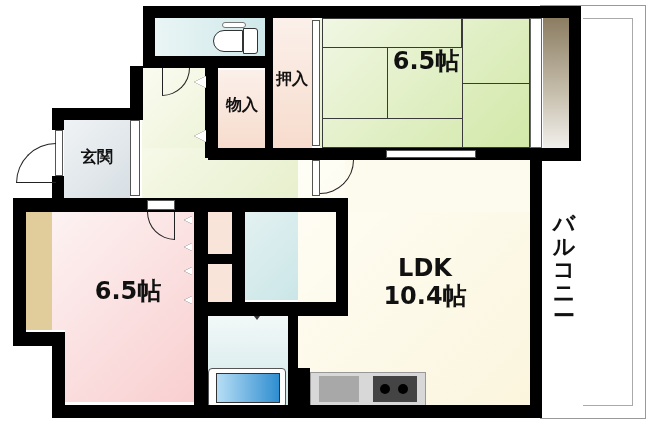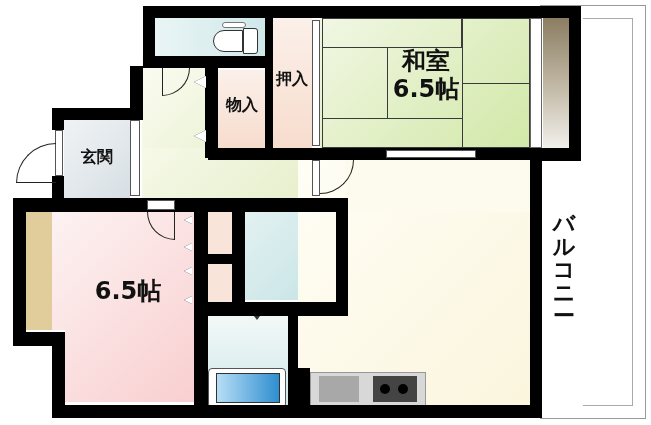--- a/index.html
+++ b/index.html
@@ -24,21 +24,20 @@
 </div>
 
 <div class="abs" style="left:320px; top:18px; width:210px; height:130px; background:linear-gradient(135deg,#f1f7e4,#d2e8a8);"></div>
 <div class="tatami" style="left:322px; top:18px; width:140px; height:30px;"></div>
 <div class="tatami" style="left:322px; top:47px; width:66px; height:72px;"></div>
 <div class="tatami" style="left:387px; top:47px; width:76px; height:72px;"></div>
 <div class="tatami" style="left:322px; top:118px; width:141px; height:30px;"></div>
 <div class="tatami" style="left:462px; top:18px; width:68px; height:66px;"></div>
 <div class="tatami" style="left:462px; top:83px; width:68px; height:65px;"></div>
 <div class="room-label lbl-big" style="left:388px; top:48px; width:76px; font-size:24px;">
-  <div>和室</div>
   <div>6.5帖</div>
 </div>
 
 <div class="abs" style="left:530px; top:18px; width:12px; height:130px; background:#fff; border:1px solid #666;"></div>
 <div class="abs" style="left:543px; top:18px; width:26px; height:130px; background:linear-gradient(180deg,#8b7d62 0%,#c9c1b0 60%,#f2f0ec 100%);"></div>
 
 <div class="abs" style="left:272px; top:18px; width:40px; height:130px; background:linear-gradient(180deg,#fbf0ea,#f7dccd);"></div>
 <div class="room-label lbl-small" style="left:270px; top:70px; width:44px;">
   <span>押入</span>
 </div>
@@ -88,20 +87,22 @@
 
 <div class="abs" style="left:208px; top:316px; width:80px; height:94px; background:linear-gradient(180deg,#f2f8f8,#cfe7e8);"></div>
 <div class="abs" style="left:208px; top:368px; width:78px; height:40px; background:#fff; border:1px solid #555; border-radius:4px;"></div>
 <div class="abs" style="left:216px; top:373px; width:64px; height:30px; background:linear-gradient(90deg,#b7def5,#2f8ed0); border:1px solid #333;"></div>
 <div class="abs" style="left:245px; top:302px; width:40px; height:10px; background:#fff; border:1px solid #333;"></div>
 <div class="tri" style="left:251px; top:312px; border-left:6px solid transparent; border-right:6px solid transparent; border-top:8px solid #333;"></div>
 
 <div class="abs" style="left:298px; top:160px; width:232px; height:248px; background:linear-gradient(135deg,#fffef6,#fbf5dd);"></div>
 <div class="abs" style="left:345px; top:160px; width:185px; height:52px; background:#fdfbee;"></div>
 <div class="room-label lbl-big" style="left:370px; top:255px; width:110px; font-size:24px;">
+  <div>LDK</div>
+  <div>10.4帖</div>
 </div>
 
 <div class="abs" style="left:310px; top:372px; width:116px; height:34px; background:#d8d8d8; border:1px solid #999;"></div>
 <div class="abs" style="left:319px; top:376px; width:40px; height:26px; background:#a8a8a8;"></div>
 <div class="abs" style="left:373px; top:376px; width:44px; height:26px; background:#444;"></div>
 <div class="abs" style="left:380px; top:384px; width:10px; height:10px; background:#000; border-radius:50%;"></div>
 <div class="abs" style="left:398px; top:384px; width:10px; height:10px; background:#000; border-radius:50%;"></div>
 <div class="win" style="left:531px; top:232px; width:10px; height:104px;"></div>
 <div class="win" style="left:533px; top:284px; width:6px; height:1px;"></div>
 

